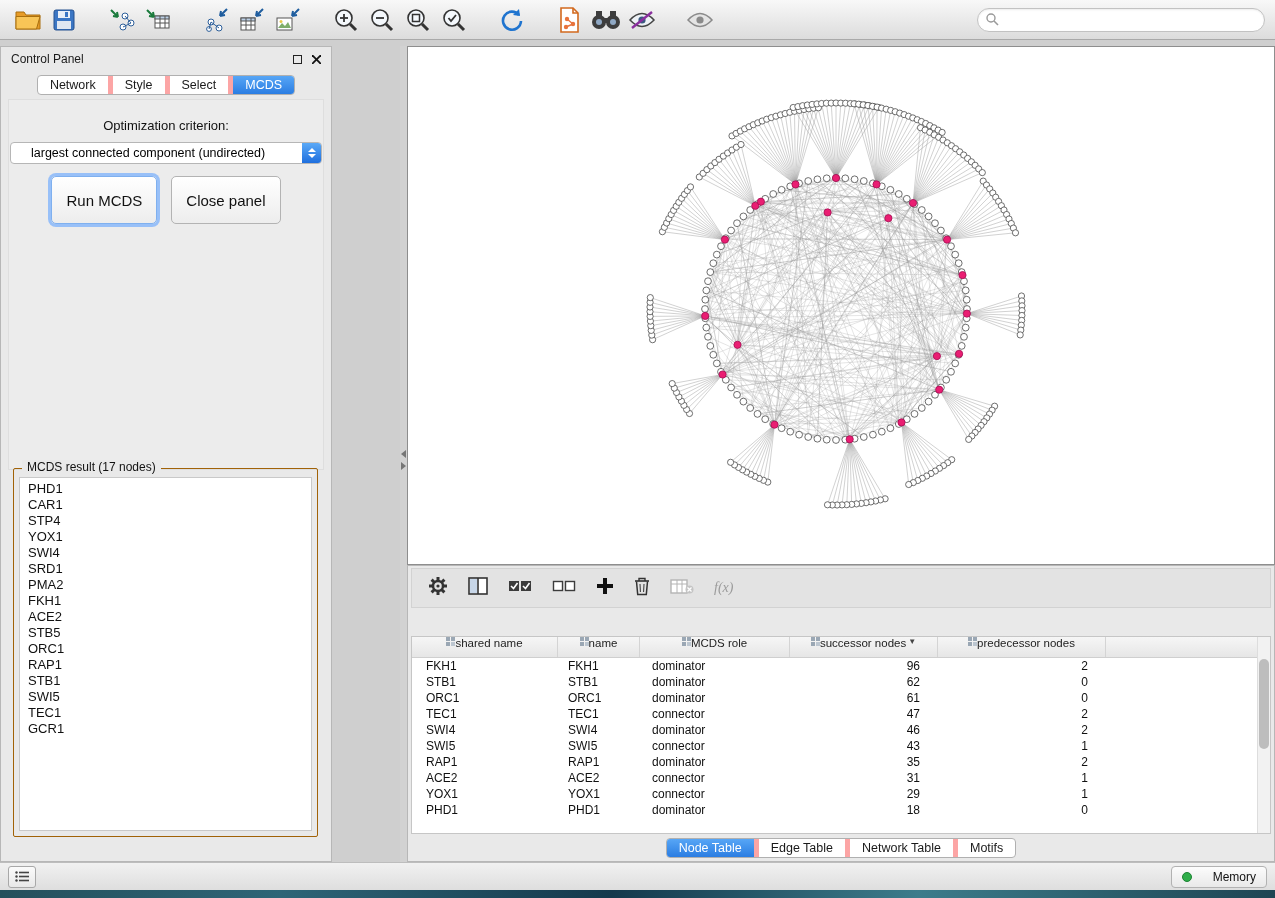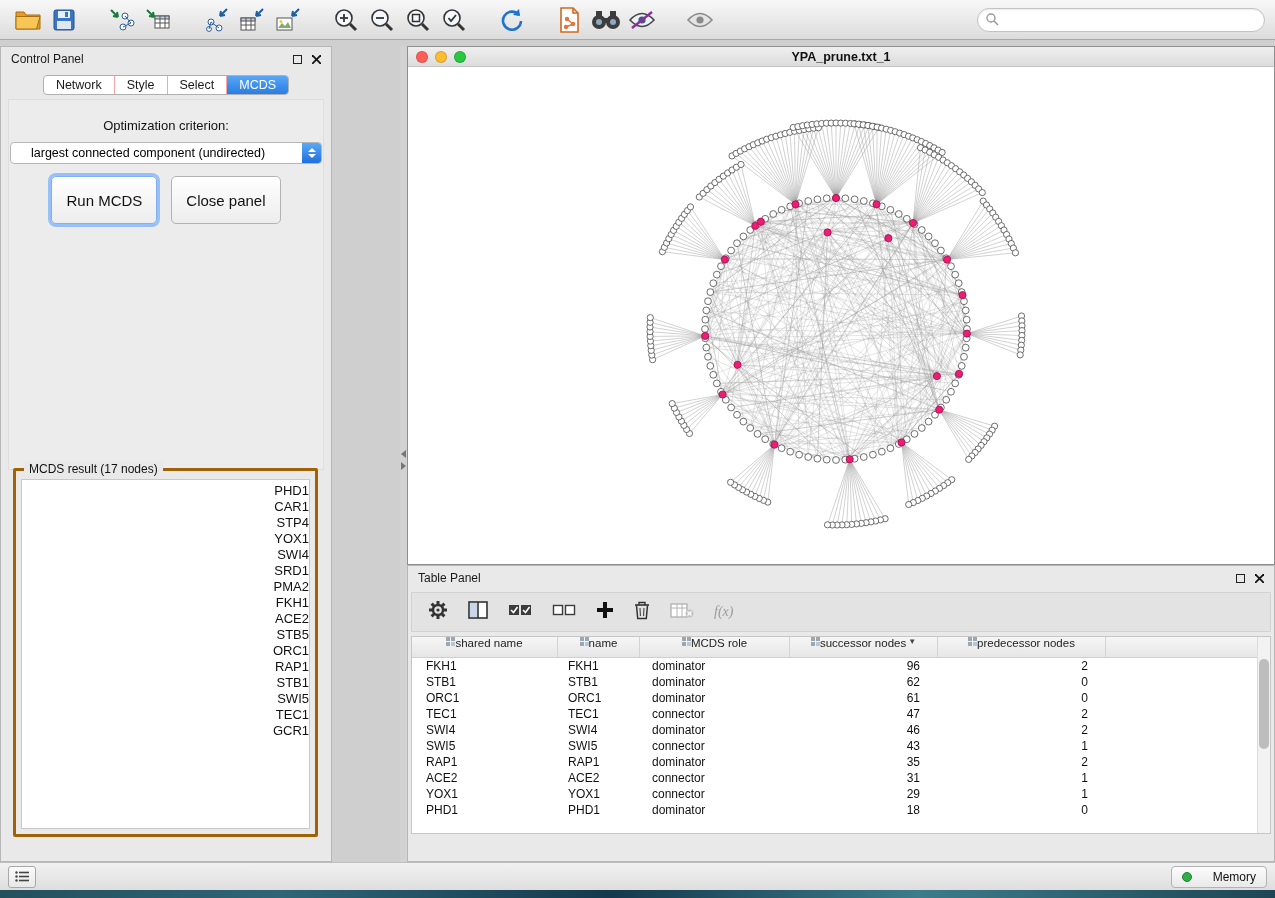--- a/index.html
+++ b/index.html
@@ -19,37 +19,37 @@
   
   .panel-header{height:24px;display:flex;align-items:center;padding:0 10px;font-size:12px;color:#1a1a1a;}
   .panel-header .spacer{flex:1;}
   .win-ico{margin-left:10px;display:flex;align-items:center;}
 
   
   #control-panel{position:absolute;left:0;top:46px;width:332px;bottom:36px;
     background:#e9e9e9;border:1px solid #b7b7b7;box-sizing:border-box;}
   #cp-tabs-row{display:flex;justify-content:center;margin-top:4px;}
   .segmented{display:inline-flex;background:#fff;border:1px solid #b0b0b0;border-radius:4px;overflow:hidden;}
-  .seg{padding:2px 12px;font-size:12.5px;color:#1a1a1a;border-left:1px solid #fca5a5;white-space:nowrap;}
+  .seg{padding:2px 12px;font-size:12.5px;color:#1a1a1a;border-left:5px solid #fca5a5;white-space:nowrap;}
   .seg:first-child{border-left:none;}
   .seg.sel{background:linear-gradient(#57a6f6,#2b7de2);color:#fff;}
   #cp-content{position:absolute;left:7px;right:7px;top:52px;height:369px;background:#ececec;border:1px solid #dedede;}
   #opt-label{text-align:center;margin-top:18px;font-size:13px;color:#111;}
   #dropdown{margin:9px auto 0;width:312px;height:22px;background:#fff;border:1px solid #b6b6b6;border-radius:4px;
     display:flex;align-items:center;font-size:12.5px;position:relative;box-sizing:border-box;}
   #dropdown .dd-text{padding-left:20px;flex:1;white-space:nowrap;overflow:hidden;}
   #dd-stepper{width:19px;height:20px;border-radius:0 3px 3px 0;background:linear-gradient(#5aa9f7,#1f6fde);
     display:flex;flex-direction:column;align-items:center;justify-content:center;gap:2px;}
   .tri-up{width:0;height:0;border-left:4px solid transparent;border-right:4px solid transparent;border-bottom:4px solid #fff;}
   .tri-down{width:0;height:0;border-left:4px solid transparent;border-right:4px solid transparent;border-top:4px solid #fff;}
   #cp-buttons{display:flex;justify-content:center;gap:14px;margin-top:12px;}
   .mac-btn{height:22px;padding:12px 14px;background:linear-gradient(#ffffff,#ededed);border:1px solid #b3b3b3;
     border-radius:5px;font-size:15px;color:#111;display:flex;align-items:center;}
   .mac-btn.focused{box-shadow:0 0 0 3px rgba(107,169,255,.65);border-color:#7fb0ef;}
-  #result-group{position:absolute;left:12px;top:421px;right:13px;bottom:24px;border:3px solid #a16207;border-radius:2px;text-align:right;}
+  #result-group{position:absolute;left:12px;top:421px;right:13px;bottom:24px;border:1px solid #a16207;border-radius:2px;}
   #result-legend{position:absolute;top:-9px;left:8px;background:#e9e9e9;padding:0 5px;font-size:12px;color:#111;}
   #mcds-list{position:absolute;left:5px;top:8px;right:5px;bottom:5px;background:#fff;border:1px solid #c9c9c9;
     overflow:hidden;padding-top:3px;}
   .list-item{font-size:13px;line-height:16px;padding-left:8px;color:#111;}
 
   
   #v-divider{position:absolute;left:400px;top:46px;width:7px;bottom:36px;background:#d2d2d2;}
   #v-divider .tri-l{position:absolute;left:1px;top:404px;width:0;height:0;
     border-top:4px solid transparent;border-bottom:4px solid transparent;border-right:5px solid #777;}
   #v-divider .tri-r{position:absolute;left:1px;top:416px;width:0;height:0;
@@ -314,26 +314,20 @@
         </div>
     </div>
   </div>
 
   <div id="v-divider">
     <span class="tri-l"></span>
     <span class="tri-r"></span>
   </div>
 
   <div id="network-window">
-    <div id="net-titlebar">
-      <span class="tl" style="background:#ff5f57;"></span>
-      <span class="tl" style="background:#febc2e;margin-left:7px;"></span>
-      <span class="tl" style="background:#28c840;margin-left:7px;"></span>
-      <span id="net-title">YPA_prune.txt_1</span>
-    </div>
     <svg id="network-canvas" viewBox="0 0 866 498">
         <g>
           <line x1="347.3" y1="158.8" x2="550.7" y2="307.8" stroke="#979797" stroke-width="0.5" opacity="0.5"></line>
           <line x1="347.3" y1="158.8" x2="556.0" y2="234.2" stroke="#979797" stroke-width="0.5" opacity="0.5"></line>
           <line x1="347.3" y1="158.8" x2="382.2" y2="139.3" stroke="#979797" stroke-width="0.5" opacity="0.5"></line>
           <line x1="347.3" y1="158.8" x2="297.3" y2="252.7" stroke="#979797" stroke-width="0.5" opacity="0.5"></line>
           <line x1="347.3" y1="158.8" x2="323.1" y2="340.5" stroke="#979797" stroke-width="0.5" opacity="0.5"></line>
           <line x1="347.3" y1="158.8" x2="300.0" y2="289.8" stroke="#979797" stroke-width="0.5" opacity="0.5"></line>
           <line x1="347.3" y1="158.8" x2="437.3" y2="392.7" stroke="#979797" stroke-width="0.5" opacity="0.5"></line>
           <line x1="347.3" y1="158.8" x2="302.3" y2="225.1" stroke="#979797" stroke-width="0.5" opacity="0.5"></line>
@@ -1197,35 +1191,20 @@
           <circle cx="352.9" cy="154.7" r="3.6" fill="#ea1e72" stroke="#a60d54" stroke-width="0.8"></circle>
           <circle cx="480.4" cy="171.2" r="3.6" fill="#ea1e72" stroke="#a60d54" stroke-width="0.8"></circle>
           <circle cx="419.6" cy="165.4" r="3.6" fill="#ea1e72" stroke="#a60d54" stroke-width="0.8"></circle>
           <circle cx="528.9" cy="309.1" r="3.6" fill="#ea1e72" stroke="#a60d54" stroke-width="0.8"></circle>
           <circle cx="329.5" cy="297.8" r="3.6" fill="#ea1e72" stroke="#a60d54" stroke-width="0.8"></circle>
         </g>
       </svg>
   </div>
 
   <div id="table-panel">
-    <div class="panel-header">
-      <span>Table Panel</span>
-      <span class="spacer"></span>
-      <span class="win-ico">
-        <svg width="9" height="9">
-            <rect x="0.5" y="0.5" width="8" height="8" fill="none" stroke="#222"></rect>
-          </svg>
-      </span>
-      <span class="win-ico">
-        <svg width="9" height="9">
-            <line x1="0" y1="0" x2="9" y2="9" stroke="#111" stroke-width="1.8"></line>
-            <line x1="9" y1="0" x2="0" y2="9" stroke="#111" stroke-width="1.8"></line>
-          </svg>
-      </span>
-    </div>
     <div id="tp-toolbar">
       <span>
         <svg width="20" height="20" viewBox="-10 -10 20 20">
             <g stroke="#333" stroke-width="3">
               <line x1="0" y1="-9" x2="0" y2="-5"></line>
               <line x1="0" y1="9" x2="0" y2="5"></line>
               <line x1="-9" y1="0" x2="-5" y2="0"></line>
               <line x1="9" y1="0" x2="5" y2="0"></line>
               <line x1="-6.4" y1="-6.4" x2="-3.5" y2="-3.5"></line>
               <line x1="6.4" y1="6.4" x2="3.5" y2="3.5"></line>
@@ -1413,20 +1392,28 @@
             <div class="td c2">dominator</div>
             <div class="td c3 num">18</div>
             <div class="td c4 num">0</div>
             <div class="td fill"></div>
           </div>
         </div>
       <div id="table-scrollbar">
         <div id="table-scroll-thumb"></div>
       </div>
     </div>
+    <div id="tp-tabs-row">
+      <div class="segmented">
+          <div class="seg sel">Node Table</div>
+          <div class="seg">Edge Table</div>
+          <div class="seg">Network Table</div>
+          <div class="seg">Motifs</div>
+        </div>
+    </div>
   </div>
 
   <div id="status-bar">
     <div id="status-left-btn">
       <svg width="14" height="11" viewBox="0 0 14 11">
           <circle cx="1.5" cy="1.5" r="1.2" fill="#444"></circle>
           <rect x="4" y="0.7" width="10" height="1.6" fill="#444"></rect>
           <circle cx="1.5" cy="5.5" r="1.2" fill="#444"></circle>
           <rect x="4" y="4.7" width="10" height="1.6" fill="#444"></rect>
           <circle cx="1.5" cy="9.5" r="1.2" fill="#444"></circle>

